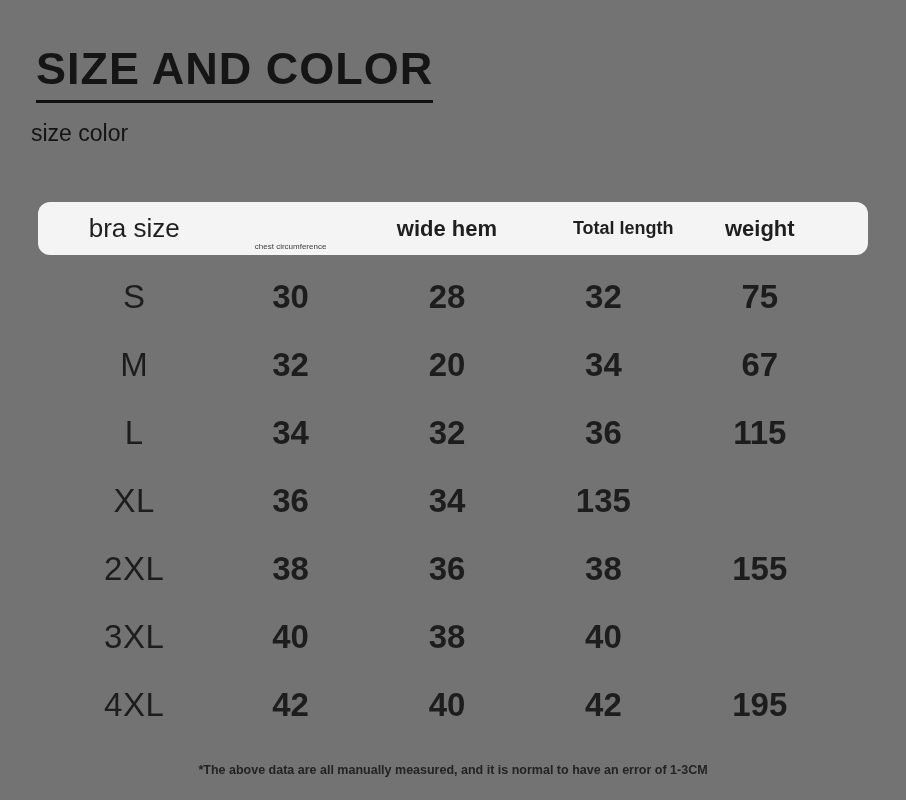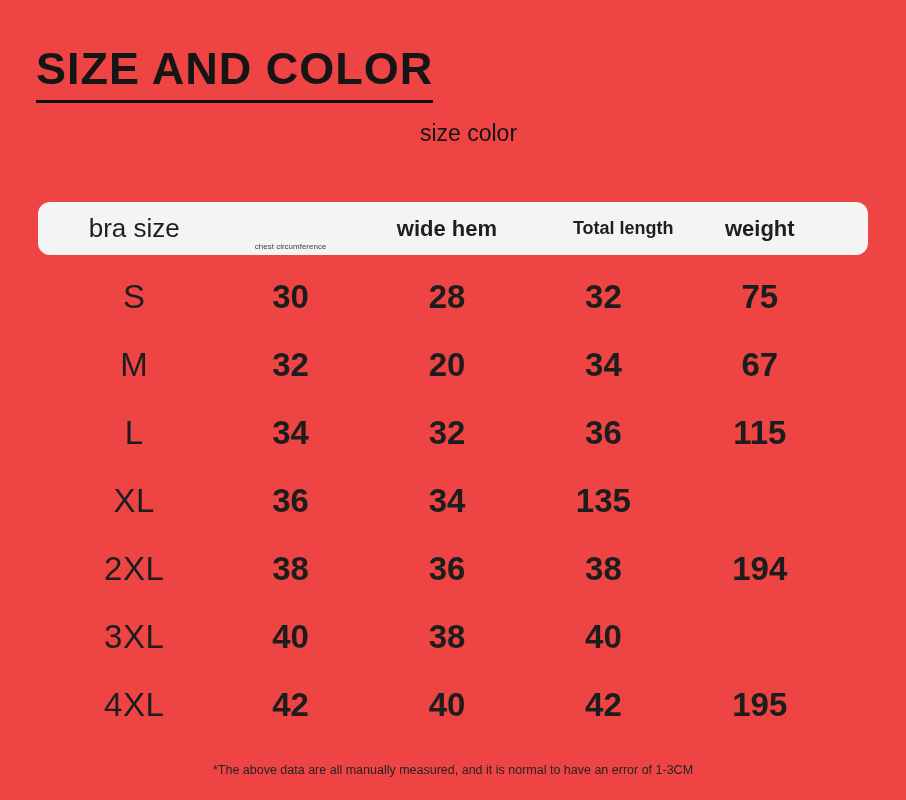--- a/index.html
+++ b/index.html
@@ -1,42 +1,41 @@
 <!DOCTYPE html>
 <html><head>
 <meta charset="utf-8">
 <style>
   * { margin: 0; padding: 0; box-sizing: border-box; }
   html, body { background: #ffffff; }
   .page {
     position: relative;
     width: 906px;
     height: 800px;
-    background: #ef4444;
+    background: #737373;
     font-family: "Liberation Sans", sans-serif;
     color: #1b1b1b;
     overflow: hidden;
   }
   .title-wrap { margin: 46px 0 0 36px; }
   .page-title {
     display: inline-block;
     font-size: 45px;
     font-weight: 800;
     letter-spacing: 1px;
     color: #151515;
     line-height: 1.0;
     padding-bottom: 9px;
     border-bottom: 3px solid #111111;
   }
   .page-subtitle {
     margin: 17px 0 0 31px;
     font-size: 23px;
     font-weight: 400;
     color: #141414;
-    text-align: center;
   }
   .size-table {
     position: absolute;
     left: 38px;
     top: 202px;
     width: 830px;
   }
   .grid-row {
     display: grid;
     grid-template-columns: repeat(5, 1fr);
@@ -60,21 +59,21 @@
   .td { text-align: center; color: #1d1d1d; }
   .td-size { font-size: 33px; font-weight: 400; letter-spacing: 0.5px; }
   .td-num  { font-size: 33px; font-weight: 600; }
   .footnote {
     position: absolute;
     left: 0;
     top: 763px;
     width: 100%;
     text-align: center;
     font-size: 12.5px;
-    font-weight: 400;
+    font-weight: 700;
     color: #232323;
   }
 </style>
 </head>
 <body>
 
 <div class="page">
 
   <div class="title-wrap">
     <h1 class="page-title">SIZE AND COLOR</h1>
@@ -123,21 +122,21 @@
         <div class="td td-num">36</div>
         <div class="td td-num">34</div>
         <div class="td td-num">135</div>
       </div>
 
       <div class="grid-row trow">
         <div class="td td-size">2XL</div>
         <div class="td td-num">38</div>
         <div class="td td-num">36</div>
         <div class="td td-num">38</div>
-        <div class="td td-num">194</div>
+        <div class="td td-num">155</div>
       </div>
 
       <div class="grid-row trow">
         <div class="td td-size">3XL</div>
         <div class="td td-num">40</div>
         <div class="td td-num">38</div>
         <div class="td td-num">40</div>
       </div>
 
       <div class="grid-row trow">

